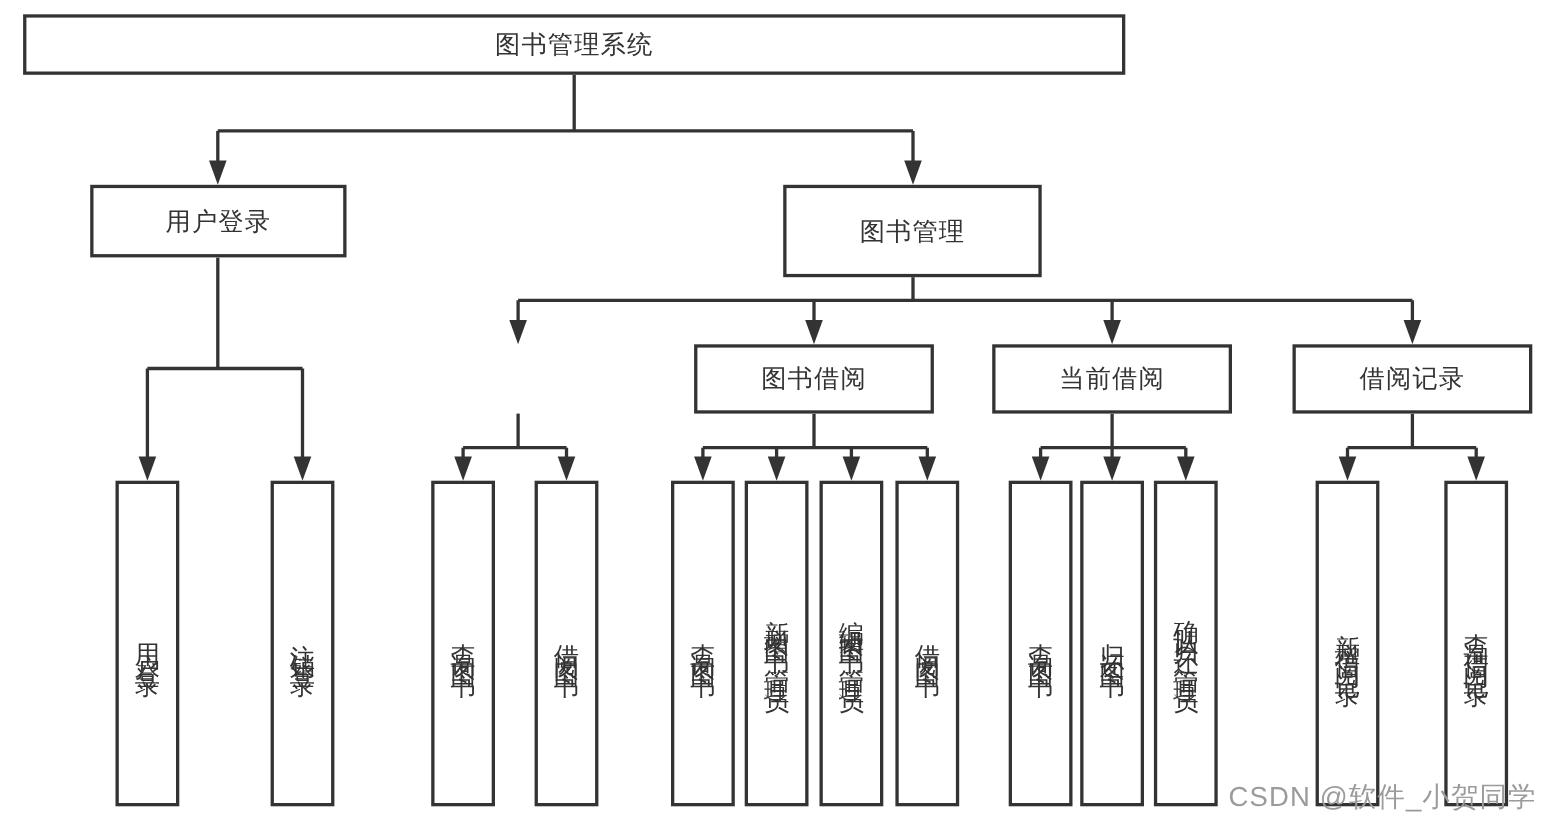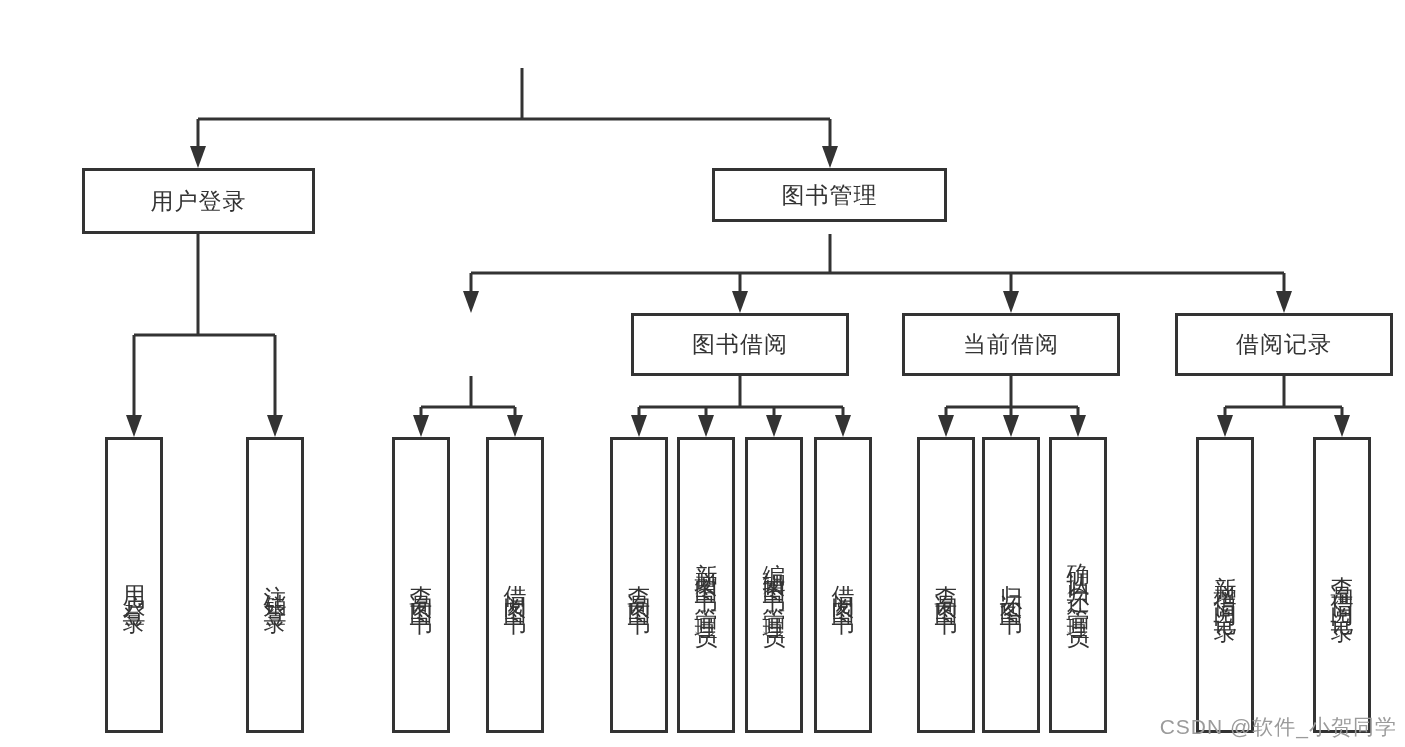--- a/index.html
+++ b/index.html
@@ -51,21 +51,21 @@
     letter-spacing: 9px;
     line-height: 1;
     white-space: nowrap;
   }
   .watermark {
     position: absolute;
     right: 8px;
     bottom: 6px;
     z-index: 3;
     color: #9b9b9b;
-    font-size: 21px;
+    font-size: 25px;
     letter-spacing: 1px;
     white-space: nowrap;
   }
 </style>
 </head>
 <body>
 
 <div class="canvas">
 
   <svg class="connectors" viewBox="0 0 1405 747" xmlns="http://www.w3.org/2000/svg">
@@ -127,25 +127,28 @@
       <polygon points="766,415 782,415 774,437"></polygon>
       <polygon points="835,415 851,415 843,437"></polygon>
       <polygon points="938,415 954,415 946,437"></polygon>
       <polygon points="1003,415 1019,415 1011,437"></polygon>
       <polygon points="1070,415 1086,415 1078,437"></polygon>
       <polygon points="1217,415 1233,415 1225,437"></polygon>
       <polygon points="1334,415 1350,415 1342,437"></polygon>
     </g>
   </svg>
 
+  <div class="box" style="left:21px; top:13px; width:1002px; height:55px;">
+    <span class="label">图书管理系统</span>
+  </div>
 
   <div class="box" style="left:82px; top:168px; width:233px; height:66px;">
     <span class="label">用户登录</span>
   </div>
-  <div class="box" style="left:712px; top:168px; width:235px; height:54px;">
+  <div class="box" style="left:712px; top:168px; width:235px; height:84px;">
     <span class="label">图书管理</span>
   </div>
 
   <div class="box" style="left:631px; top:313px; width:218px; height:63px;">
     <span class="label">图书借阅</span>
   </div>
   <div class="box" style="left:902px; top:313px; width:218px; height:63px;">
     <span class="label">当前借阅</span>
   </div>
   <div class="box" style="left:1175px; top:313px; width:218px; height:63px;">

